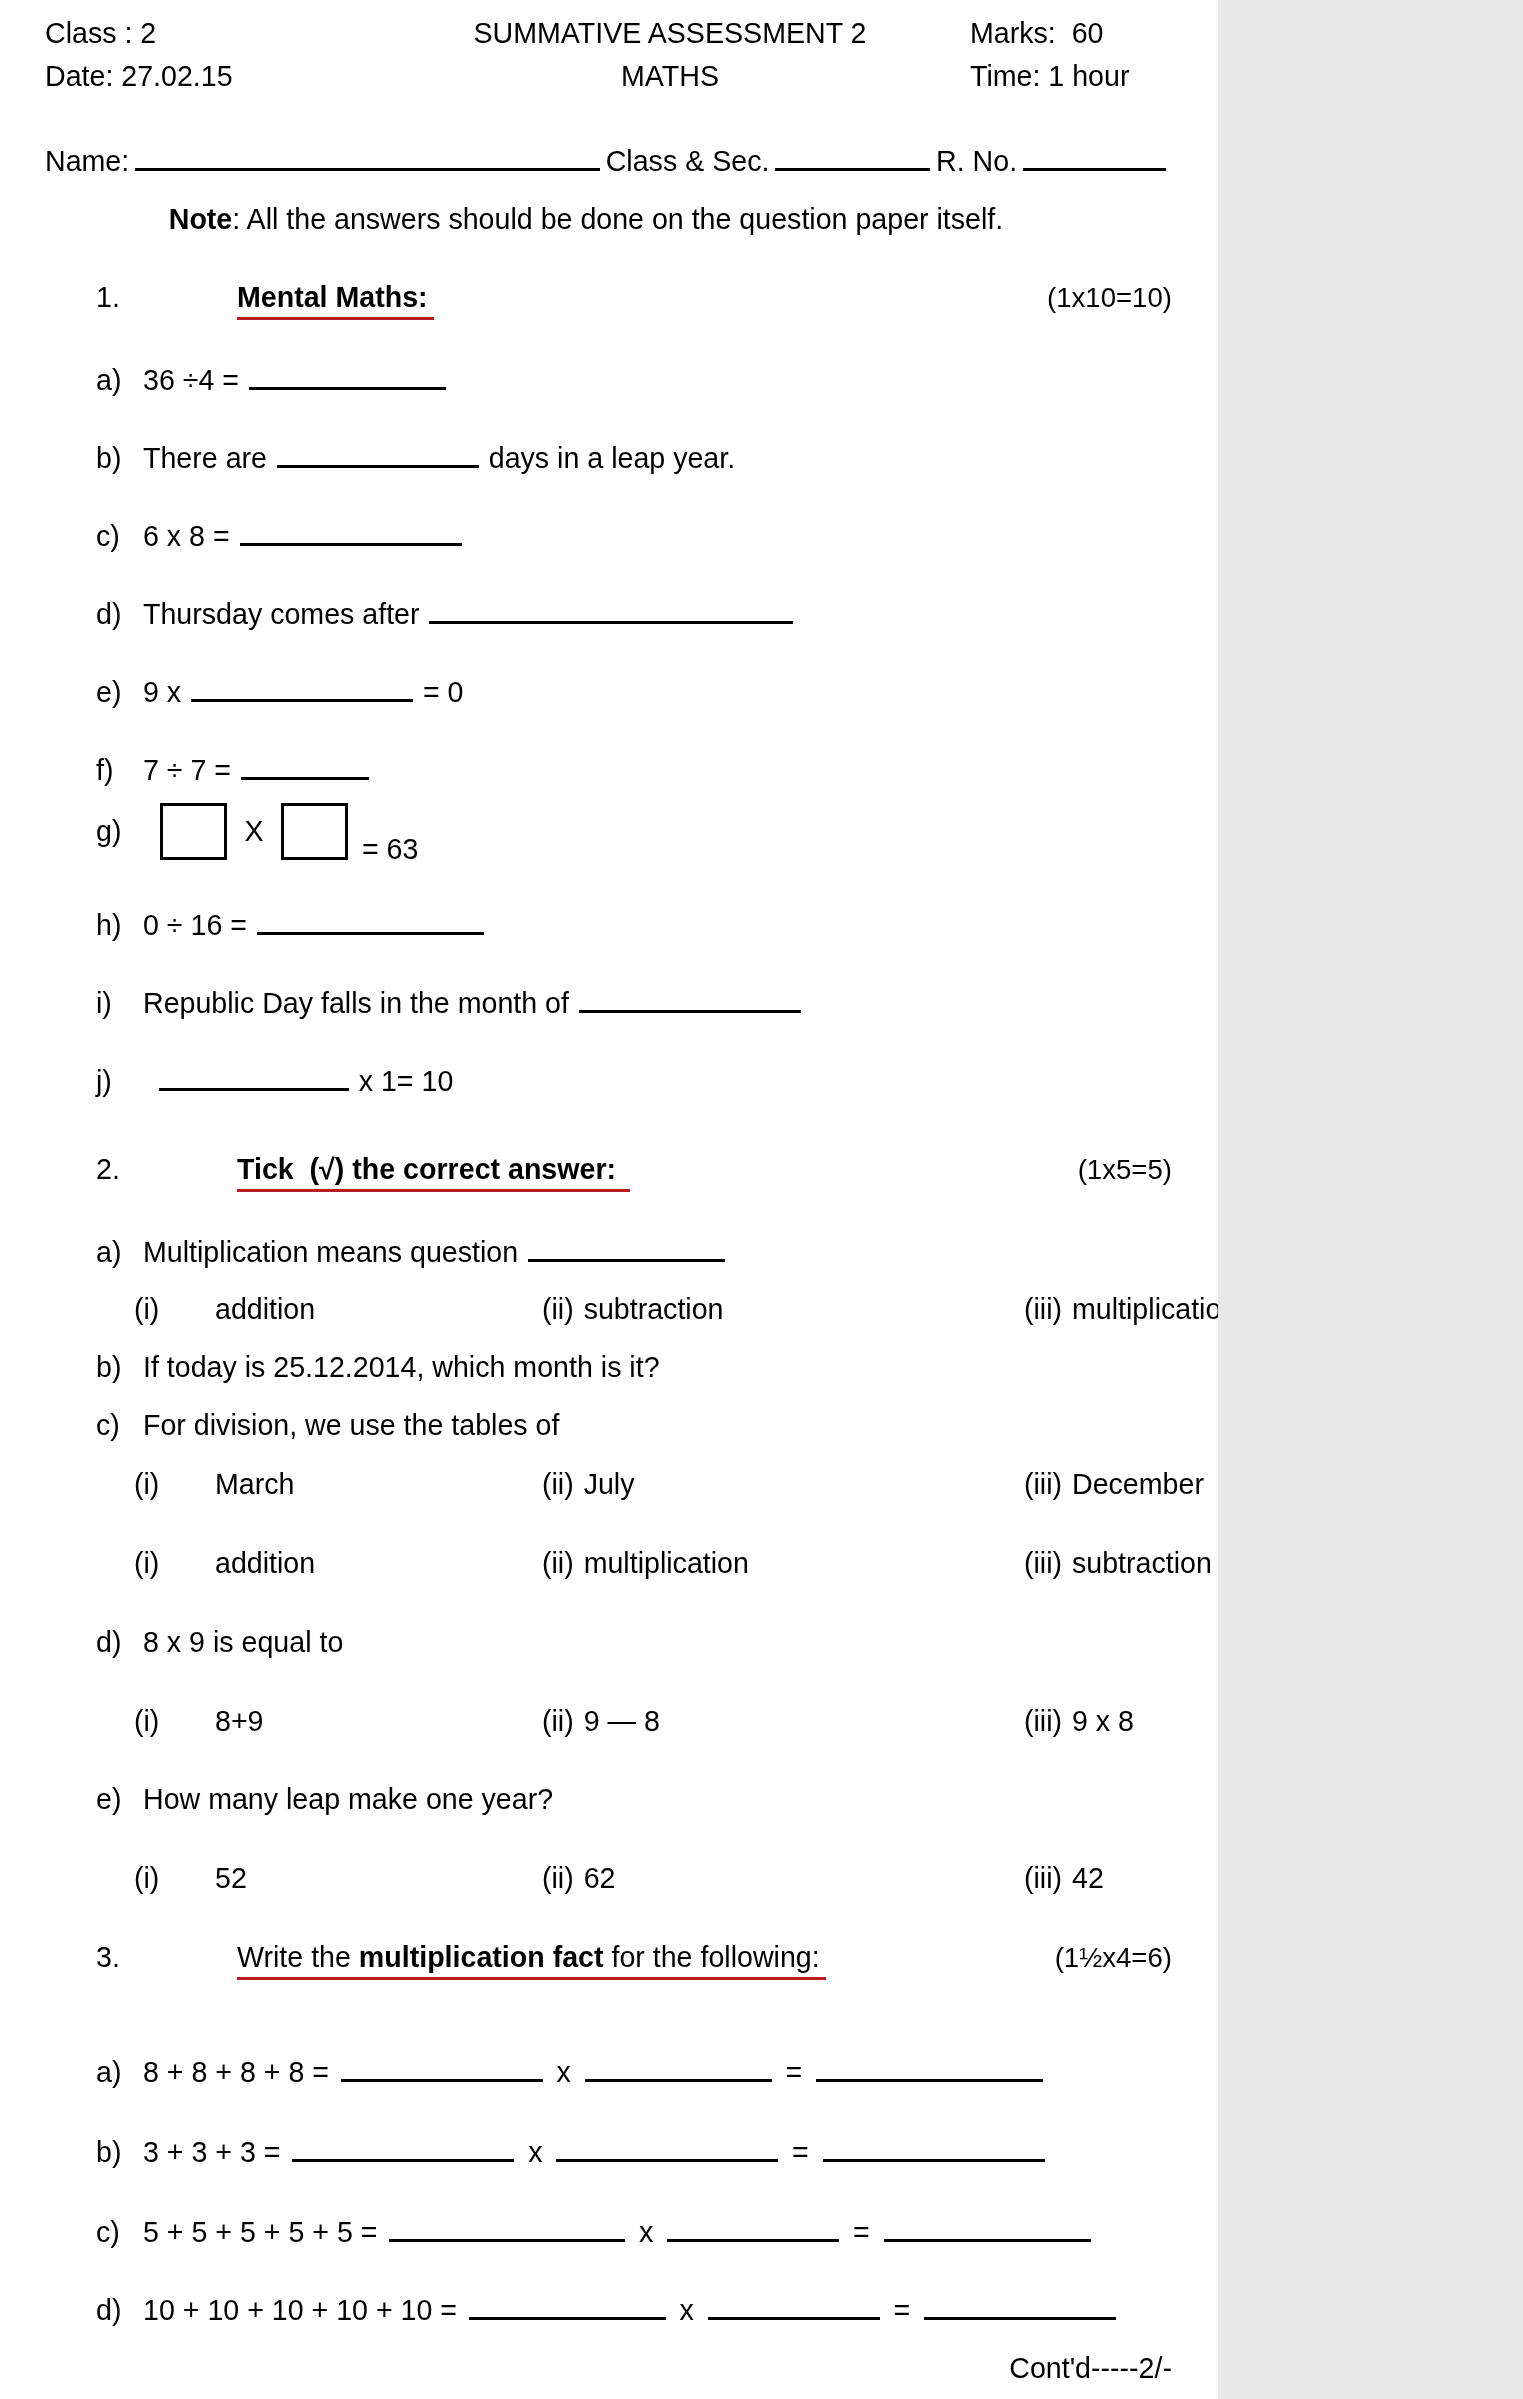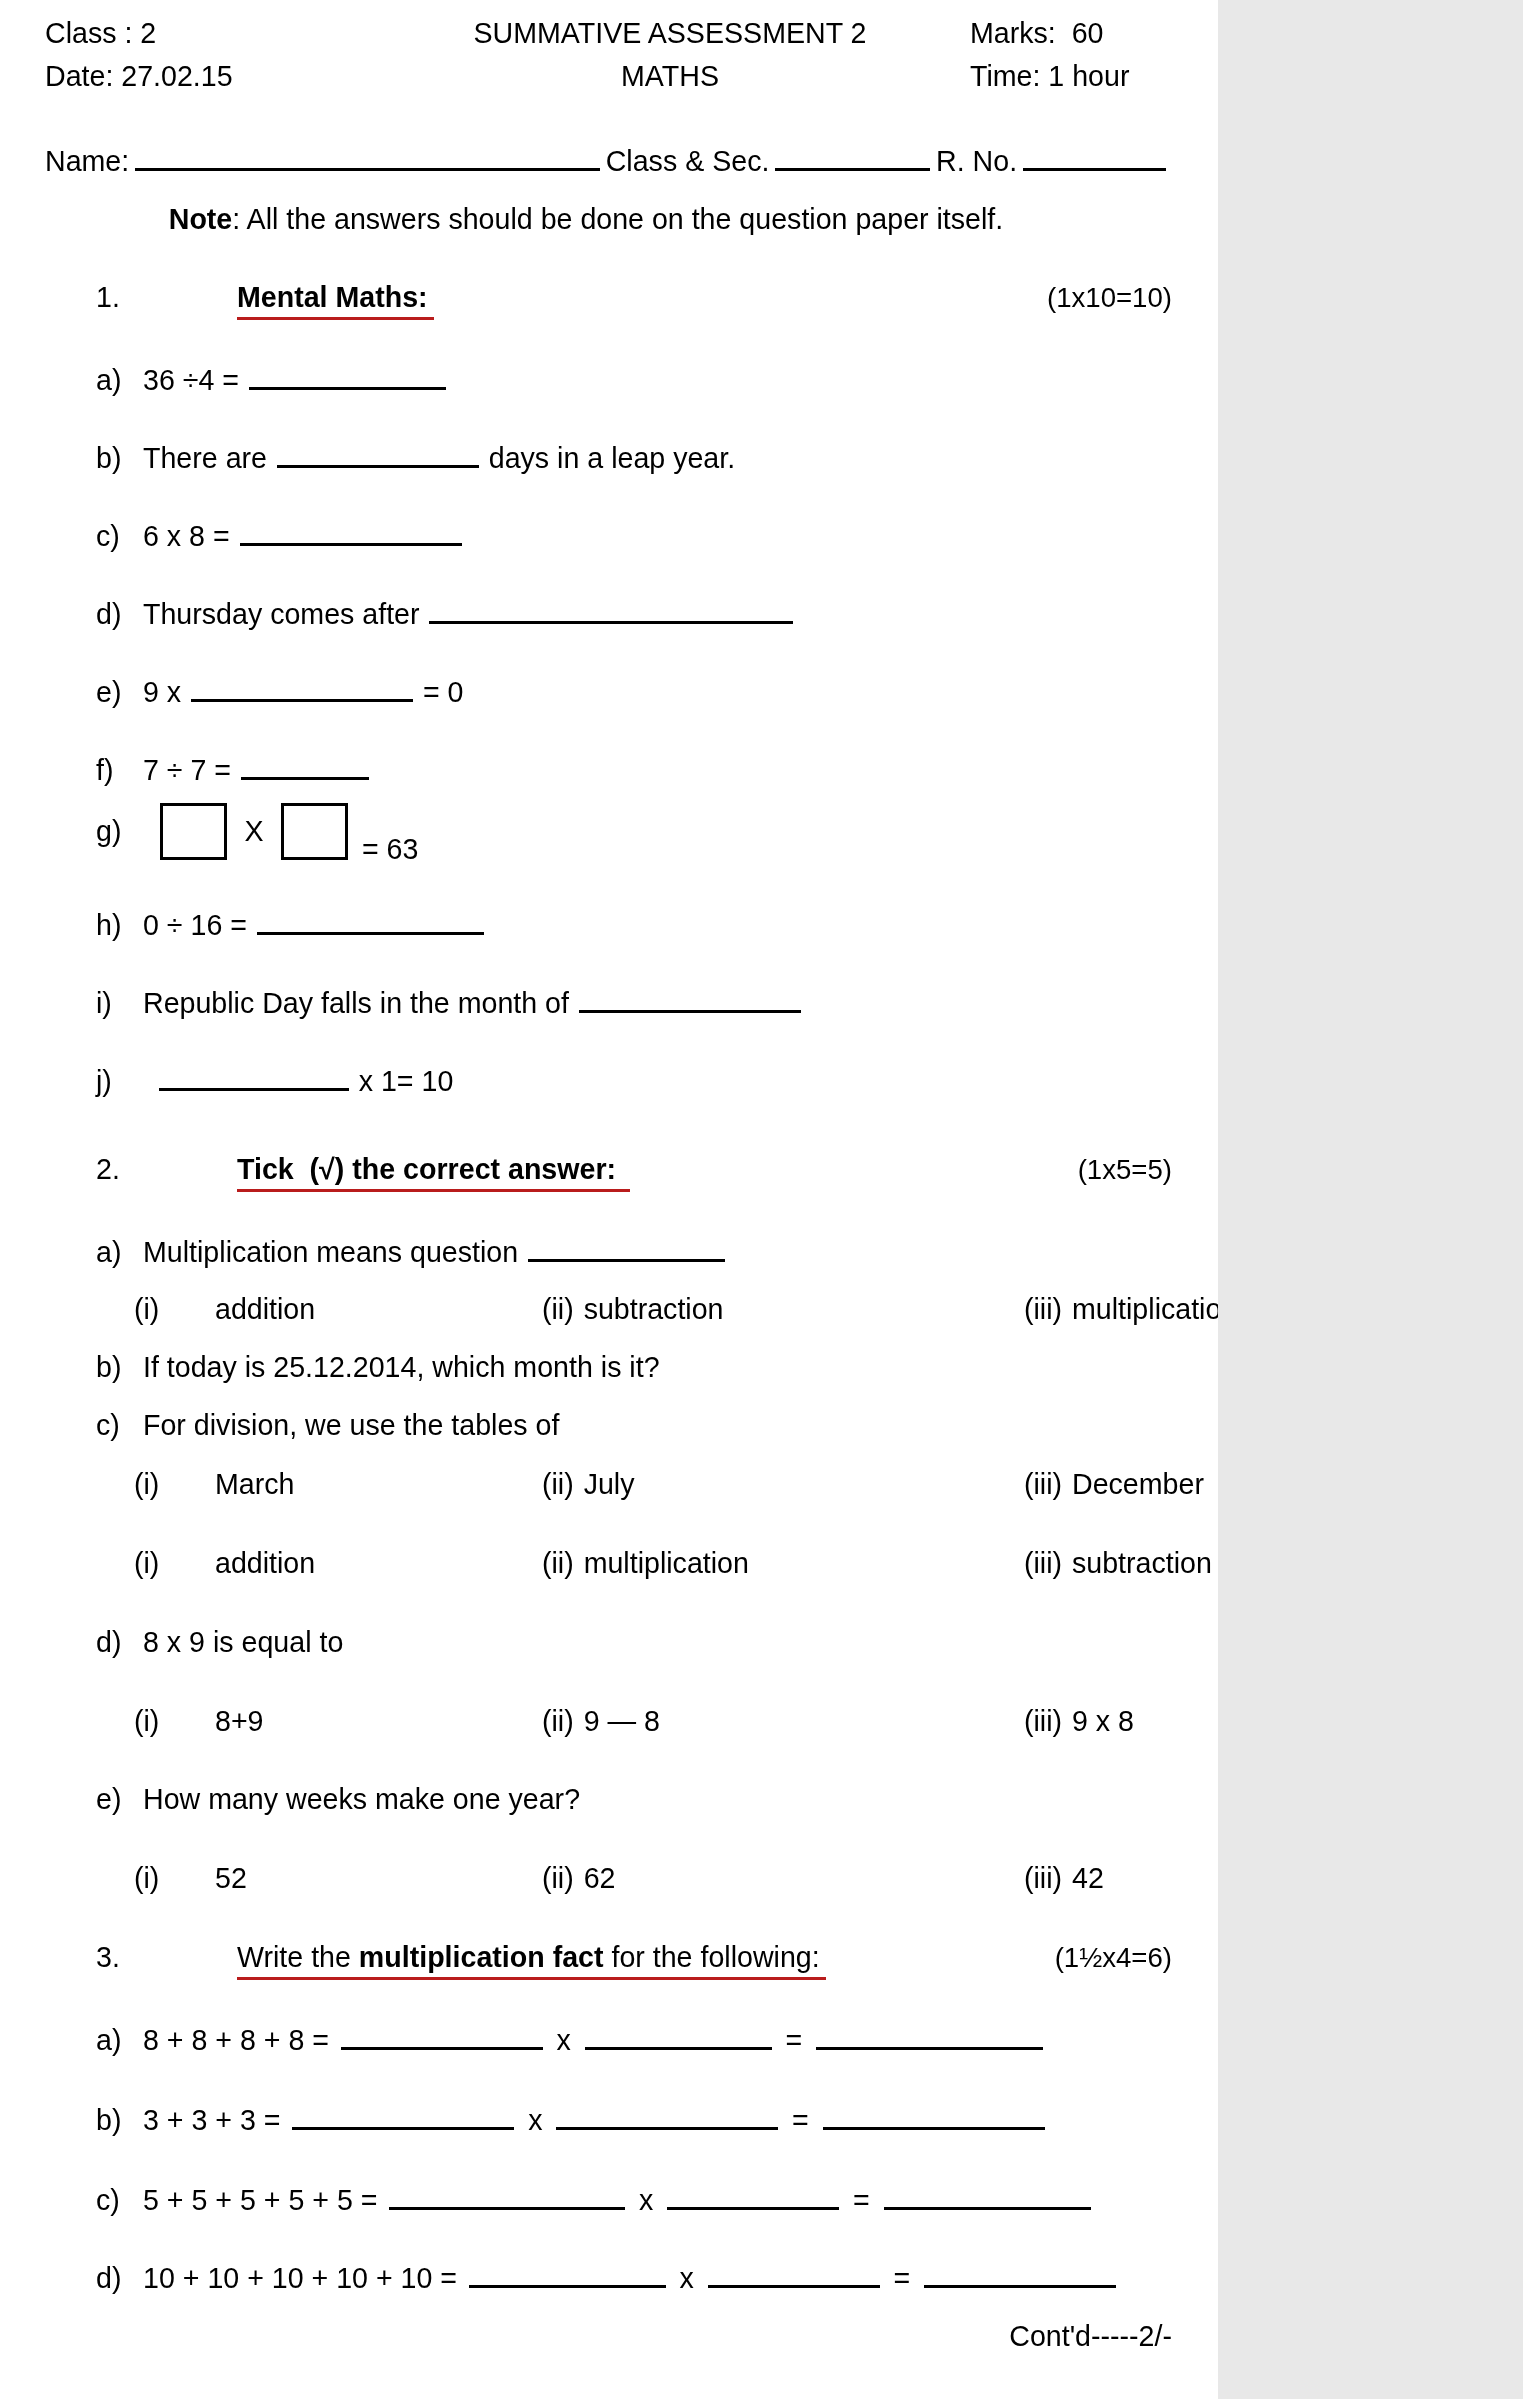--- a/index.html
+++ b/index.html
@@ -167,35 +167,35 @@
   <div class="row" style="margin-top:46px">
     <span class="letter">d)</span><span class="pre">8 x 9 is equal to</span>
   </div>
   <div class="row opts" style="margin-top:46px">
     <span class="opt opt1"><span class="m">(i)</span><span>8+9</span></span>
     <span class="opt opt2"><span class="m">(ii)</span><span>9 — 8</span></span>
     <span class="opt opt3"><span class="m">(iii)</span><span>9 x 8</span></span>
   </div>
 
   <div class="row" style="margin-top:45px">
-    <span class="letter">e)</span><span class="pre">How many weeks make one year?</span>
+    <span class="letter">e)</span><span class="pre">How many leap make one year?</span>
   </div>
   <div class="row opts" style="margin-top:46px">
     <span class="opt opt1"><span class="m">(i)</span><span>52</span></span>
     <span class="opt opt2"><span class="m">(ii)</span><span>62</span></span>
     <span class="opt opt3"><span class="m">(iii)</span><span>42</span></span>
   </div>
 
   <div class="sec" style="margin-top:45px">
     <span class="num">3.</span>
     <span class="sec-title"><span class="reg">Write the </span><span>multiplication fact</span><span class="reg"> for the following:</span></span>
     <span class="marks">(1½x4=6)</span>
   </div>
 
-  <div class="row q3row" style="margin-top:42px">
+  <div class="row q3row" style="margin-top:74px">
     <span class="letter">a)</span><span>8 + 8 + 8 + 8 =</span><span class="blank" style="width:202px"></span><span class="sym">x</span><span class="blank" style="width:187px"></span><span class="sym">=</span><span class="blank" style="width:227px"></span>
   </div>
   <div class="row q3row" style="margin-top:47px">
     <span class="letter">b)</span><span>3 + 3 + 3 =</span><span class="blank" style="width:222px"></span><span class="sym">x</span><span class="blank" style="width:222px"></span><span class="sym">=</span><span class="blank" style="width:222px"></span>
   </div>
   <div class="row q3row" style="margin-top:47px">
     <span class="letter">c)</span><span>5 + 5 + 5 + 5 + 5 =</span><span class="blank" style="width:236px"></span><span class="sym">x</span><span class="blank" style="width:172px"></span><span class="sym">=</span><span class="blank" style="width:207px"></span>
   </div>
   <div class="row q3row" style="margin-top:45px">
     <span class="letter">d)</span><span>10 + 10 + 10 + 10 + 10 =</span><span class="blank" style="width:197px"></span><span class="sym">x</span><span class="blank" style="width:172px"></span><span class="sym">=</span><span class="blank" style="width:192px"></span>

